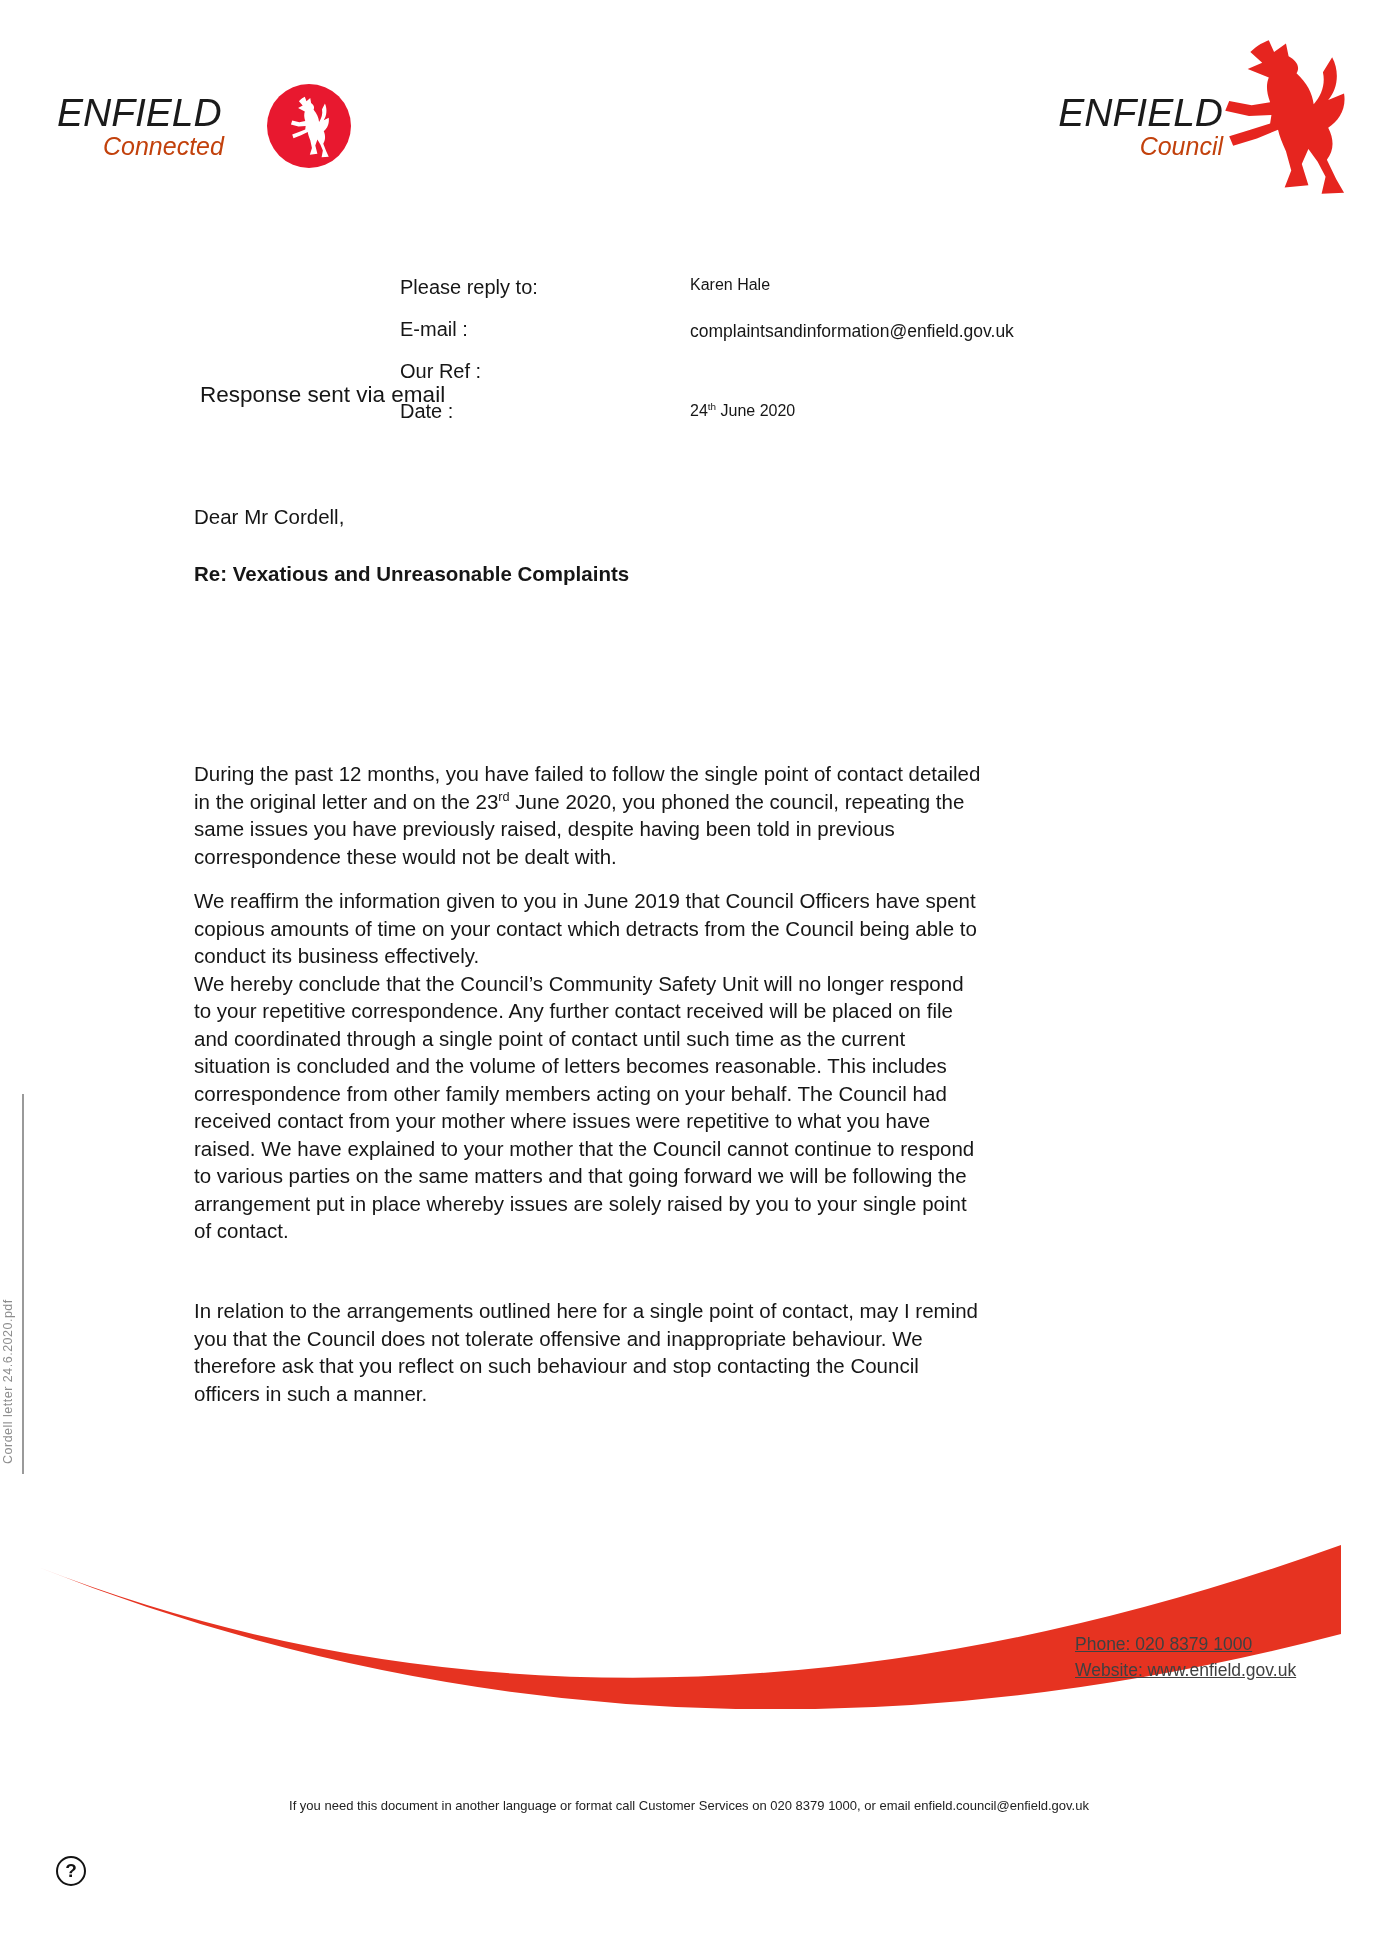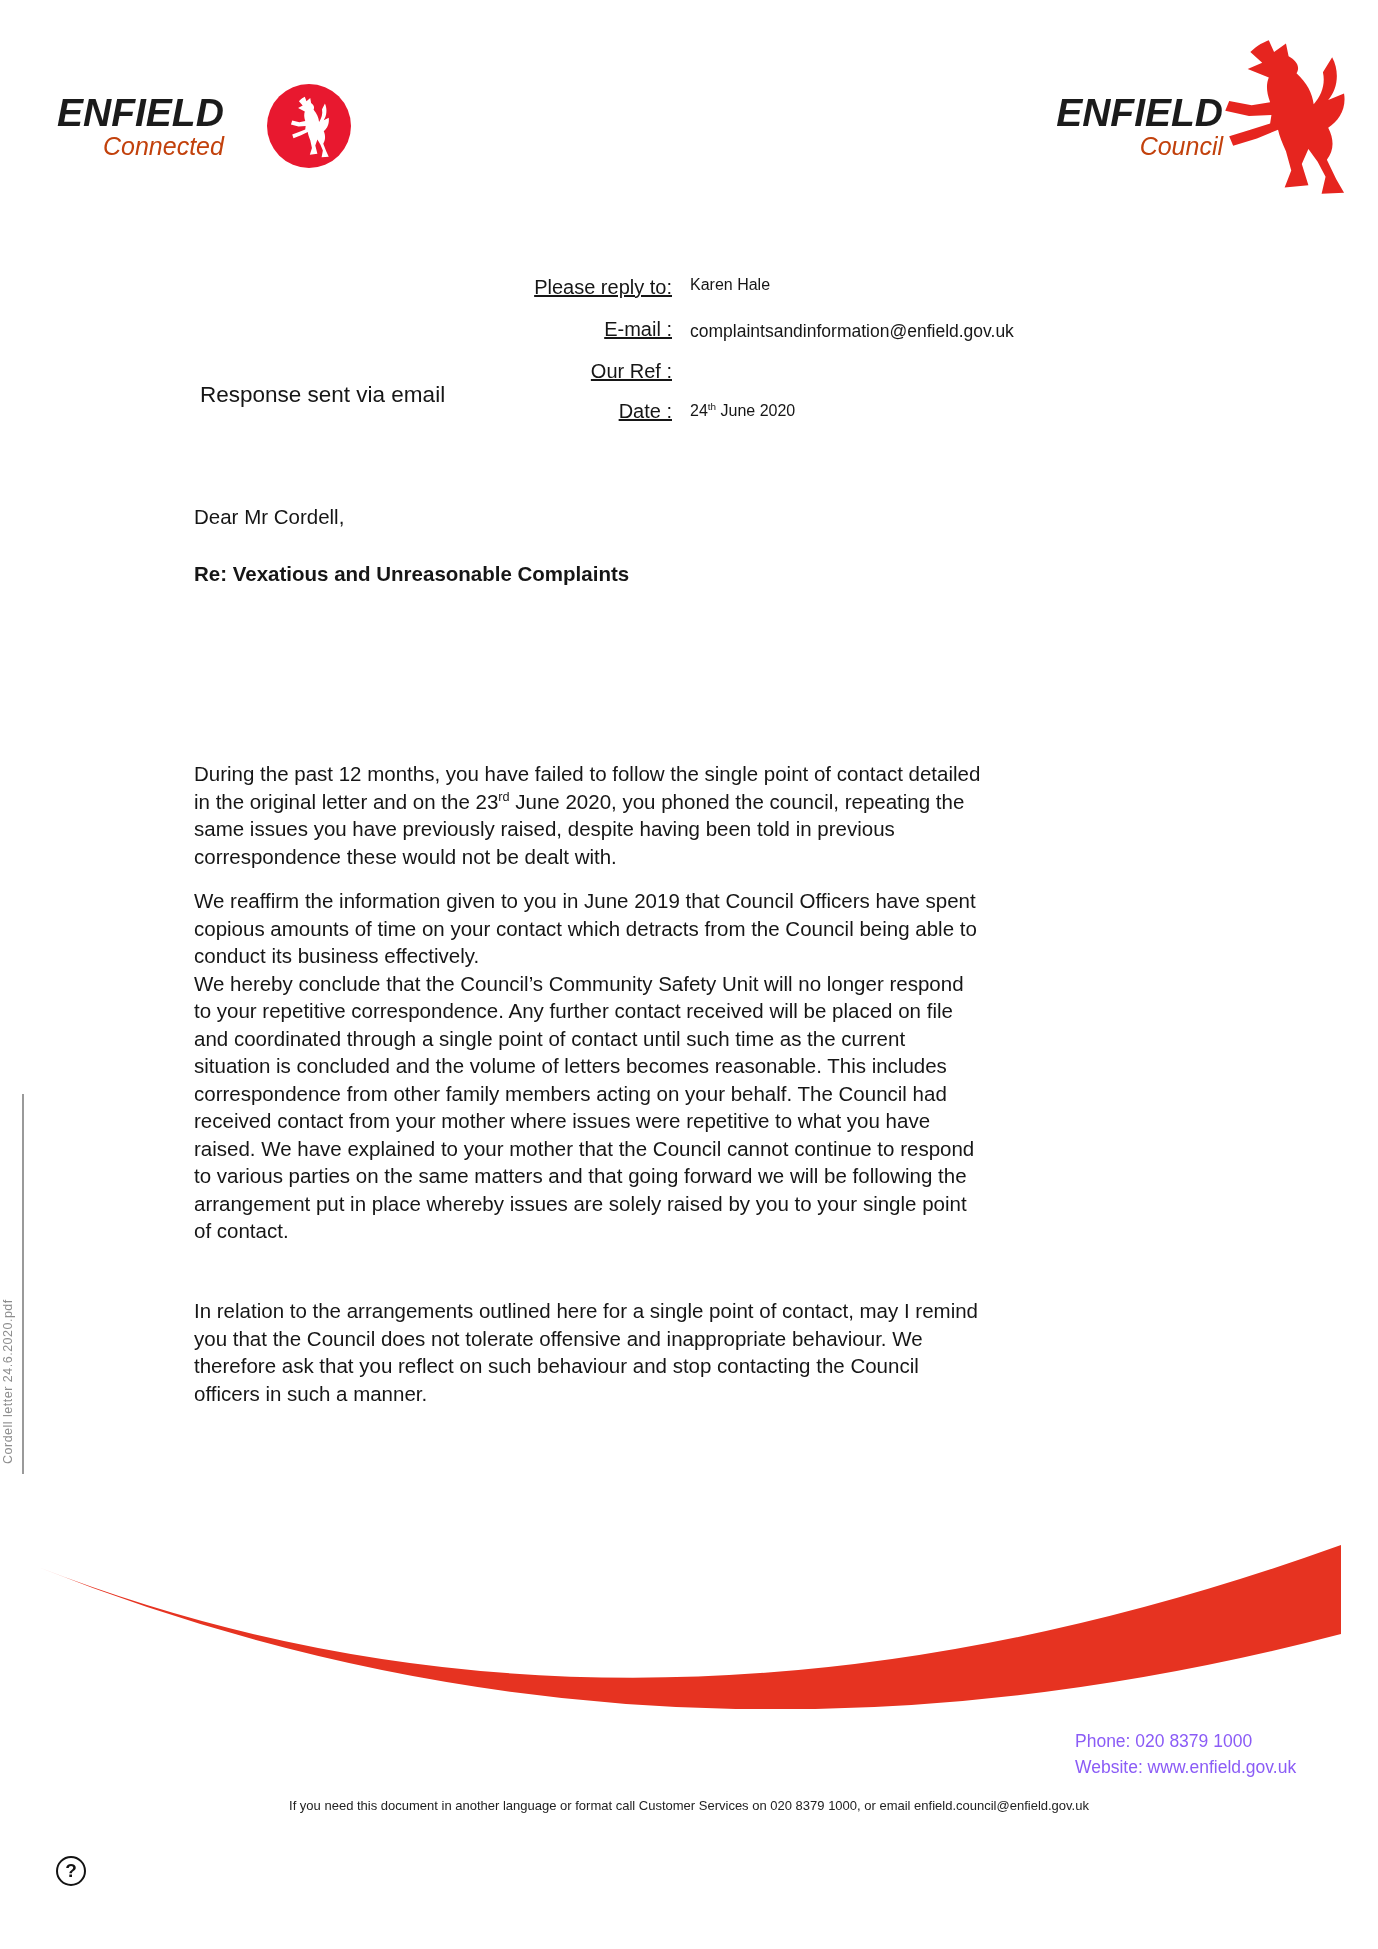--- a/index.html
+++ b/index.html
@@ -7,53 +7,53 @@
     position:relative;
     width:1378px;height:1949px;
     background:#ffffff;
     font-family:"Liberation Sans","DejaVu Sans",sans-serif;
     color:#161616;
     overflow:hidden;
   }
   .abs{position:absolute;}
   
   .brand-word{
-    font-weight:bold;font-style:italic;font-size:39px;letter-spacing:0px;
+    font-weight:normal;font-style:italic;font-size:39px;letter-spacing:0px;
     color:#1b1b1b;line-height:40px;white-space:nowrap;
   }
   .brand-sub{
     font-style:italic;font-weight:400;font-size:25px;color:#c2410c;
     line-height:26px;white-space:nowrap;
   }
   .logo-right-text{text-align:right;width:263px;left:960px;top:93px;}
   .logo-circle{
     left:267px;top:84px;width:84px;height:84px;border-radius:50%;
     background:#e8182f;display:flex;align-items:center;justify-content:center;
   }
   
-  .reply-label{width:272px;left:400px;text-align:right;font-size:20px;white-space:nowrap;text-decoration:underline;}
+  .reply-label{width:272px;left:400px;font-size:20px;white-space:nowrap;}
   .reply-value{left:690px;font-size:16px;white-space:nowrap;}
   .reply-value.small{font-size:17.5px;}
   .delivery-note{left:200px;top:382px;font-size:22.5px;white-space:nowrap;}
   
   .body-text{left:194px;font-size:20.5px;line-height:27.5px;width:1080px;}
   .subject{font-weight:bold;}
   sup{font-size:62%;line-height:0;vertical-align:super;}
   
   .edge-line{left:22px;top:1094px;width:2px;height:380px;background:#9a9a9a;}
   .margin-note{
     left:1px;top:1246px;height:218px;width:18px;
     writing-mode:vertical-rl;transform:rotate(180deg);
     font-size:12.5px;color:#8d8d8d;white-space:nowrap;letter-spacing:0.5px;
   }
   
   .swoosh{left:35px;top:1537px;width:1312px;height:172px;}
   .sig-block{left:55px;top:1653px;font-size:17.5px;line-height:25.5px;color:#222;}
   .sig-bold{font-weight:bold;}
-  .contact-block{left:1075px;top:1729px;font-size:17.5px;line-height:25.5px;color:#8b5cf6;}
+  .contact-block{left:1075px;top:1632px;font-size:17.5px;line-height:25.5px;color:#404040;text-decoration:underline;}
   .lang-line{left:0;top:1798px;width:1378px;text-align:center;font-size:13px;color:#222;}
   .help-circle{
     left:56px;top:1856px;width:26px;height:26px;border:2.5px solid #131313;
     border-radius:50%;display:flex;align-items:center;justify-content:center;
     font-size:19px;font-weight:600;color:#131313;
   }
   svg{display:block;}
 </style>
 </head>
 <body>

